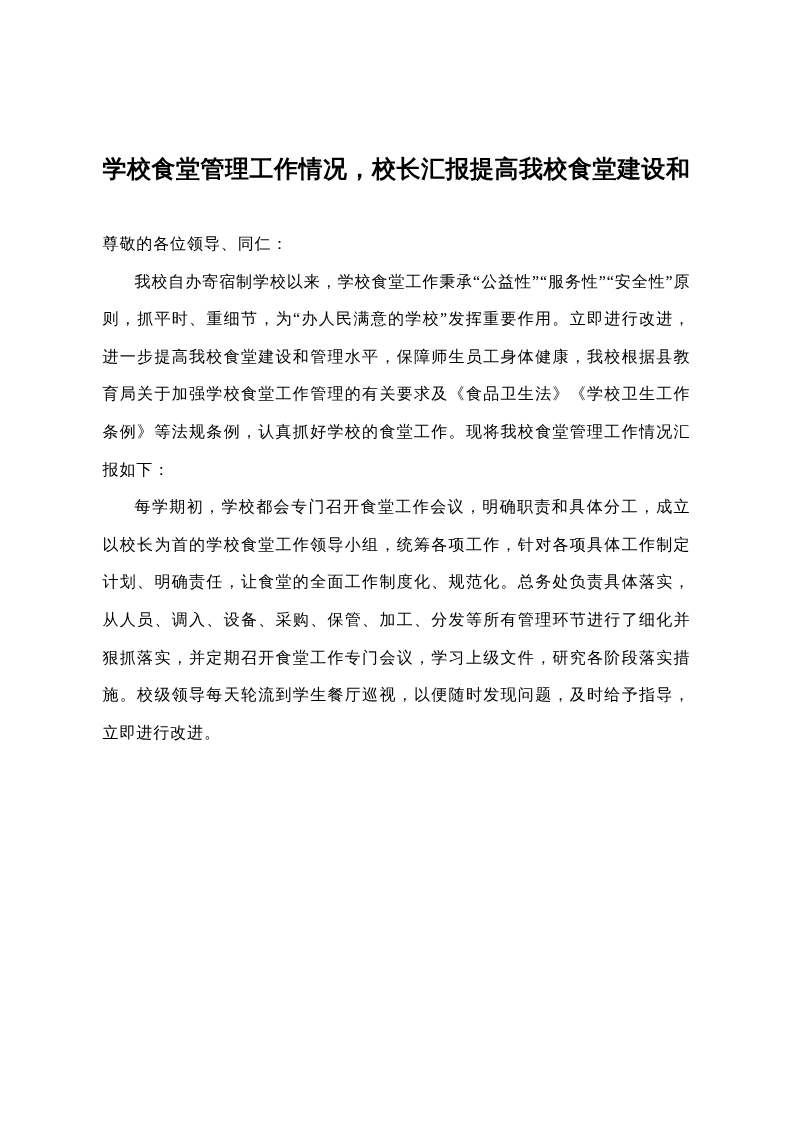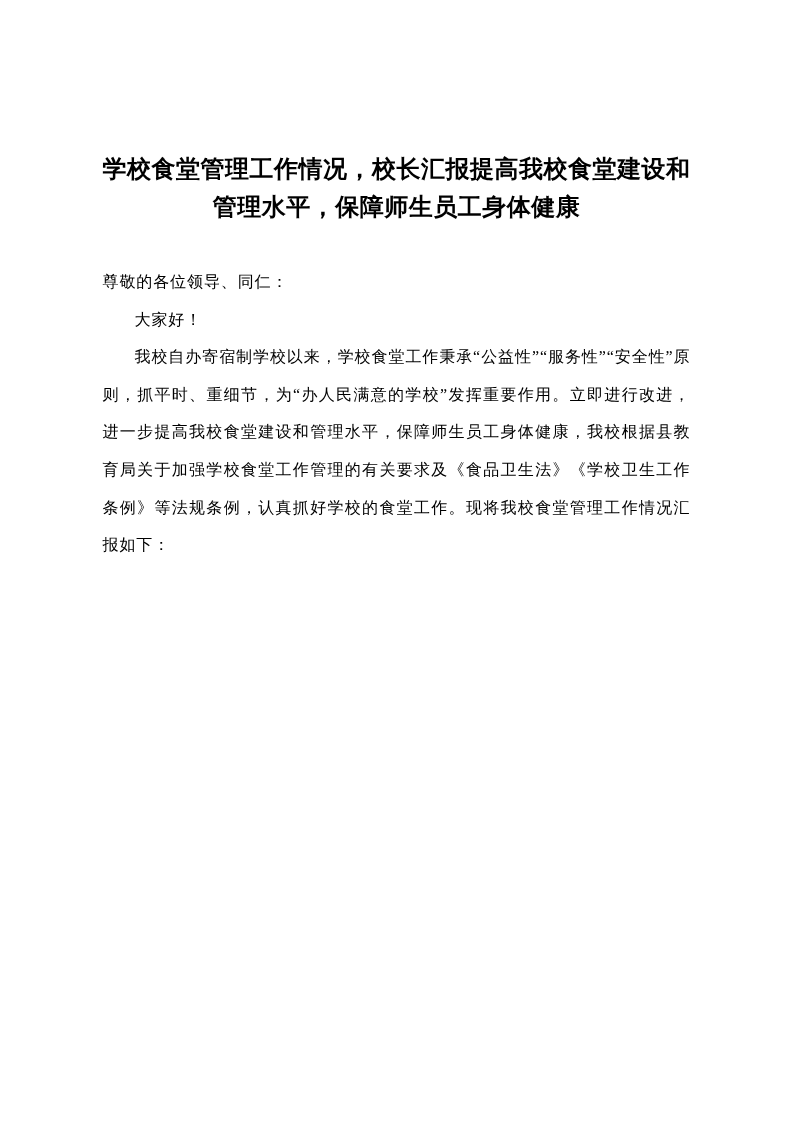--- a/index.html
+++ b/index.html
@@ -39,23 +39,22 @@
   p.bold { font-weight: bold; }
 </style>
 </head>
 <body>
 
 <div class="page">
   <div class="doc">
 
     <div class="doc-title">
       <div>学校食堂管理工作情况，校长汇报提高我校食堂建设和</div>
-      <div>管理水平，保障师生员工身体健康</div>
     </div>
 
     <div class="doc-body">
       <p>尊敬的各位领导、同仁：</p>
-      <p class="indent">大家好！</p>
       <p class="indent">我校自办寄宿制学校以来，学校食堂工作秉承“公益性”“服务性”“安全性”原则，抓平时、重细节，为“办人民满意的学校”发挥重要作用。立即进行改进，进一步提高我校食堂建设和管理水平，保障师生员工身体健康，我校根据县教育局关于加强学校食堂工作管理的有关要求及《食品卫生法》《学校卫生工作条例》等法规条例，认真抓好学校的食堂工作。现将我校食堂管理工作情况汇报如下：</p>
+      <p class="indent">每学期初，学校都会专门召开食堂工作会议，明确职责和具体分工，成立以校长为首的学校食堂工作领导小组，统筹各项工作，针对各项具体工作制定计划、明确责任，让食堂的全面工作制度化、规范化。总务处负责具体落实，从人员、调入、设备、采购、保管、加工、分发等所有管理环节进行了细化并狠抓落实，并定期召开食堂工作专门会议，学习上级文件，研究各阶段落实措施。校级领导每天轮流到学生餐厅巡视，以便随时发现问题，及时给予指导，立即进行改进。</p>
     </div>
 
   </div>
 </div>
 
 </body></html>

